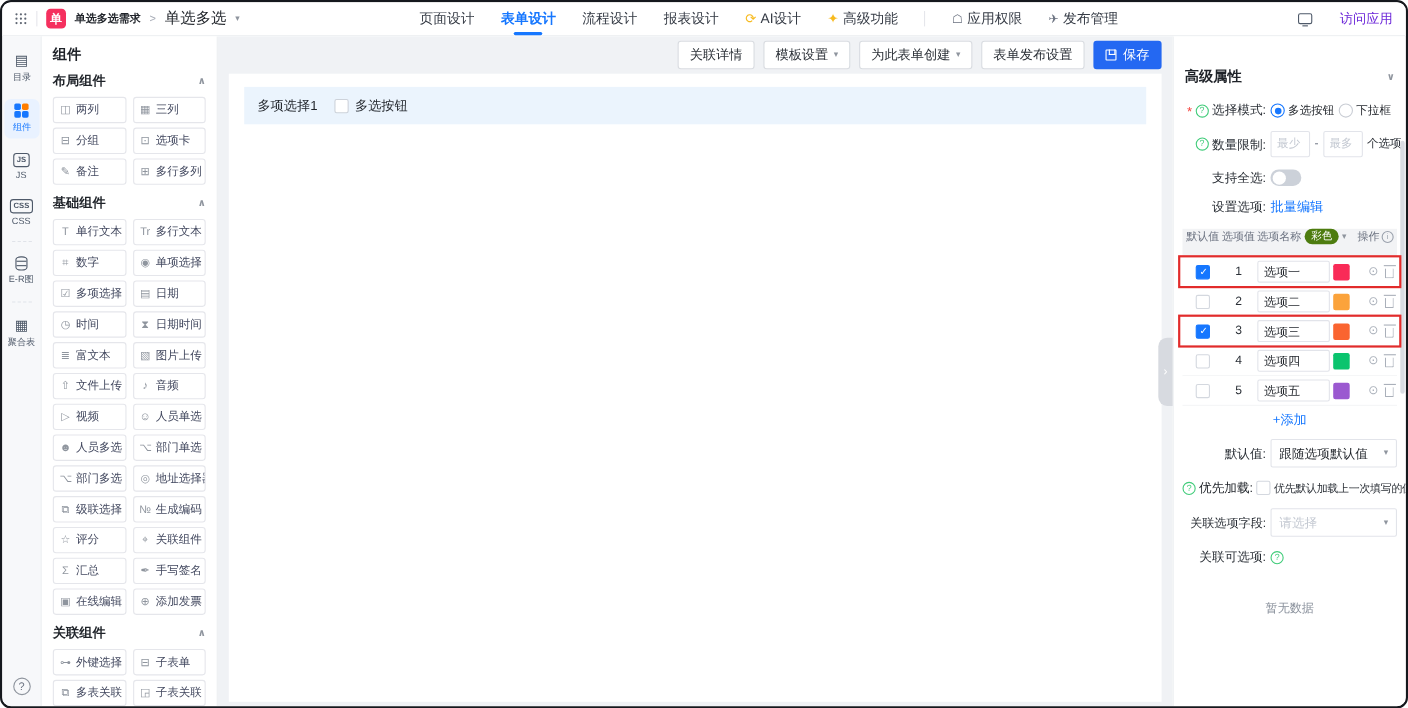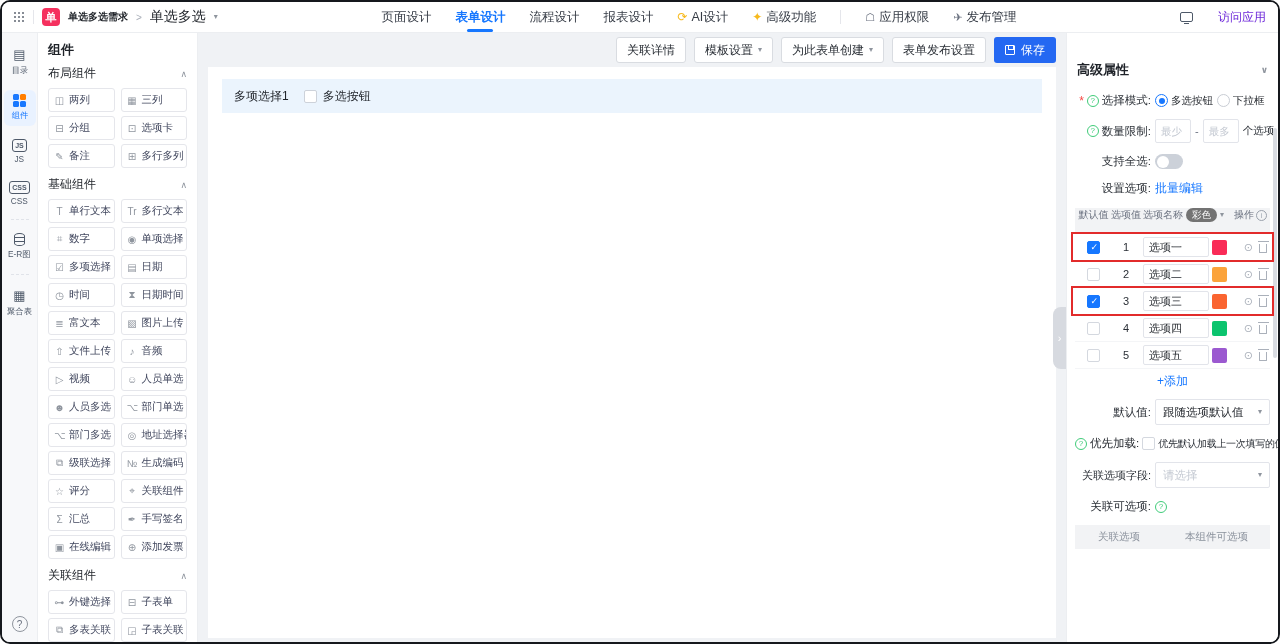--- a/index.html
+++ b/index.html
@@ -40,21 +40,21 @@
 .comp-squares i{background:#1677ff;border-radius:1.5px}
 .comp-squares i.orange{background:#ff7d00}
 .db-icon{width:11px;height:13px;border:1.2px solid currentColor;border-radius:5px/3px;position:relative}
 .db-icon::before{content:'';position:absolute;left:0;right:0;top:3px;height:1px;background:currentColor}
 .db-icon::after{content:'';position:absolute;left:0;right:0;top:7px;height:1px;background:currentColor}
 .rail-dash{width:18px;border-top:1px dashed #e0e3e9}
 .rail-help{margin-top:auto;width:16px;height:16px;border:1.2px solid #8f959e;border-radius:50%;color:#6b7280;font-size:10px;display:flex;align-items:center;justify-content:center;cursor:pointer}
 
 .components{width:160px;background:#fff;border-right:1px solid #eceef1;padding:8px 10px 0;overflow:hidden;flex:none}
 .comp-title{font-weight:bold;font-size:13px;margin-bottom:6px}
-.sec-head{display:flex;justify-content:space-between;align-items:center;font-weight:normal;font-size:12px;margin:6px 0 6px}
+.sec-head{display:flex;justify-content:space-between;align-items:center;font-weight:bold;font-size:12px;margin:6px 0 6px}
 .chev{color:#8f959e;font-size:9px}
 .comp-grid{display:grid;grid-template-columns:1fr 1fr;gap:4px 6px;margin-bottom:8px}
 .comp-btn{height:24px;border:1px solid #e5e6eb;border-radius:3px;background:#fff;display:flex;align-items:center;gap:4px;padding:0 5px;font-size:10.5px;color:#42485f;white-space:nowrap;overflow:hidden;cursor:pointer}
 .comp-btn .cic{color:#8f959e;font-size:10px;width:11px;text-align:center;flex:none}
 
 .canvas{flex:1;background:#f0f2f5;display:flex;flex-direction:column;min-width:0}
 .canvas-toolbar{height:34px;display:flex;align-items:center;justify-content:flex-end;gap:8px;padding:0 10px}
 .cbtn{height:26px;border:1px solid #d9dce1;background:#fff;border-radius:3px;display:flex;align-items:center;gap:5px;padding:0 10px;font-size:12px;color:#2a2f36;white-space:nowrap;cursor:pointer}
 .save-btn{height:26px;background:#2468f2;color:#fff;border:none;border-radius:3px;display:flex;align-items:center;gap:6px;padding:0 11px;font-size:12px;cursor:pointer}
 .floppy{width:10px;height:10px;border:1.2px solid #fff;border-radius:1px;position:relative;flex:none}
@@ -84,21 +84,21 @@
 .dash-sep{color:#6b7280;font-size:11px}
 .suffix{font-size:10.5px;color:#2a2f36;white-space:nowrap}
 .toggle{width:28px;height:15px;background:#ccd1d9;border-radius:999px;position:relative;flex:none;cursor:pointer}
 .toggle::after{content:'';position:absolute;top:1.5px;left:2px;width:12px;height:12px;background:#fff;border-radius:50%}
 .blue-link{color:#1677ff;font-size:12px;cursor:pointer;white-space:nowrap}
 
 .ot-head{display:flex;align-items:flex-start;height:26px;background:#f2f3f5;font-size:10px;color:#6b7280;padding:0 3px;gap:2px;white-space:nowrap}
 .ot-h1{width:31px;text-align:center;flex:none}
 .ot-h2{width:30px;text-align:center;flex:none}
 .ot-h3{flex:1;display:flex;align-items:center;gap:3px;justify-content:flex-start}
-.badge{background:#737373;color:#fff;font-size:9.5px;border-radius:999px;padding:1px 6px;line-height:1.2;cursor:pointer}
+.badge{background:#4d7c0f;color:#fff;font-size:9.5px;border-radius:999px;padding:1px 6px;line-height:1.2;cursor:pointer}
 .ot-h4{width:38px;flex:none;display:flex;align-items:center;justify-content:flex-end;gap:2px}
 .ihelp{width:11px;height:11px;border:1px solid #9aa1ac;border-radius:50%;font-size:7px;color:#9aa1ac;text-align:center;line-height:9px;flex:none}
 .ot-row{display:flex;align-items:center;height:27px;padding:0 3px;gap:2px;position:relative;border-bottom:1px solid #f4f5f7;background:#fff}
 .ot-c1{width:31px;display:flex;justify-content:center;flex:none}
 .ot-c2{width:30px;text-align:center;font-size:11px;color:#2a2f36;flex:none}
 .ot-c3{flex:1;display:flex;align-items:center;gap:3px;min-width:0}
 .name-box{flex:1;height:20px;border:1px solid #e2e4ea;border-radius:2px;display:flex;align-items:center;padding:0 5px;font-size:11px;min-width:0;background:#fff}
 .swatch{width:15px;height:15px;border-radius:2px;flex:none}
 .ot-c4{width:38px;flex:none;display:flex;align-items:center;justify-content:flex-end;gap:6px;color:#aab0ba}
 .eye{font-size:11px;line-height:1;cursor:pointer}
@@ -579,22 +579,21 @@
           <span class="caret">▾</span>
         </span>
       </div>
 
       <div class="prow">
         <span class="plabel">关联可选项:</span>
         <span class="qmark">?</span>
       </div>
 
       <div class="rel-table">
-        <div class="rt-head">
-          <span class="lc">关联选项</span>
-          <span class="rc">本组件可选项</span>
+        <div class="rt-body">
+          <span>暂无数据</span>
         </div>
       </div>
 
     </aside>
 
   </div>
 </div>
 
 </body></html>

